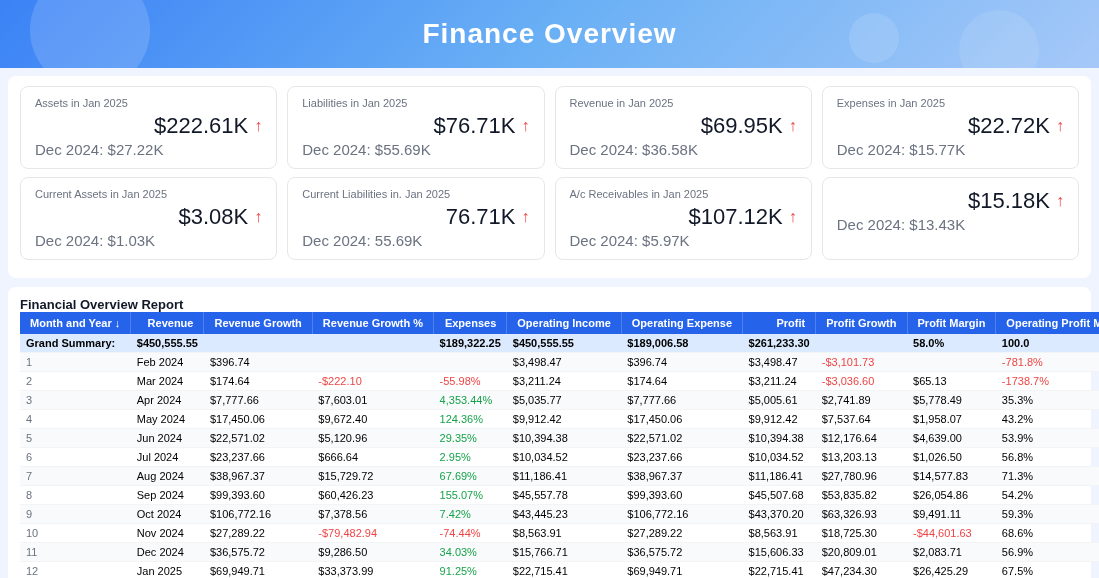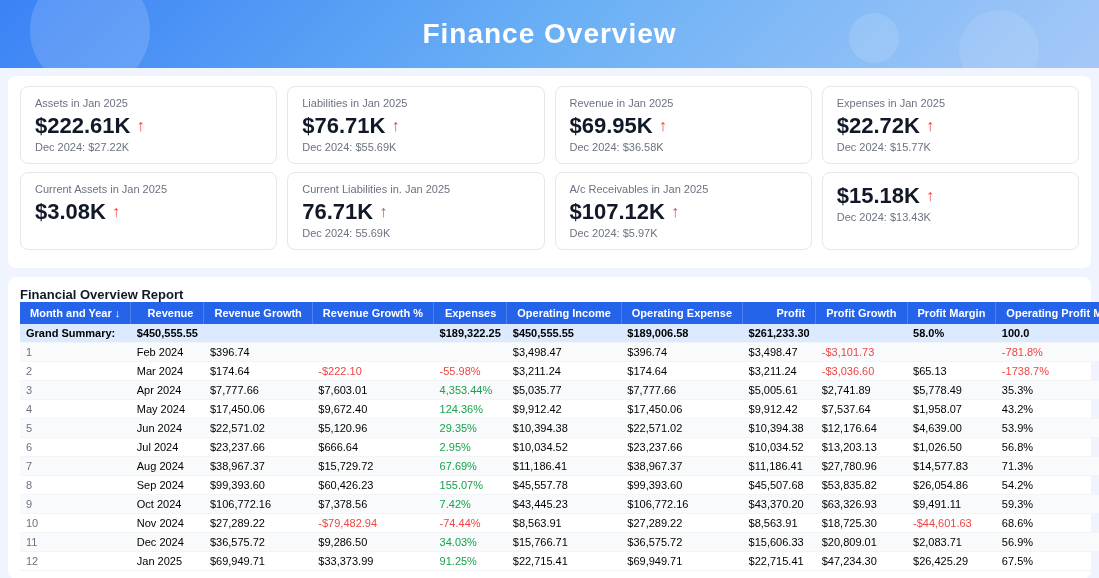--- a/index.html
+++ b/index.html
@@ -53,29 +53,30 @@
       padding: 10px 14px;
       background: white;
     }
     .kpi-label {
       font-size: 11px;
       color: #6b7280;
       margin-bottom: 4px;
     }
     .kpi-value {
       font-size: 22px;
-      font-weight: bold;
+      font-weight: normal;
       color: #111827;
       display: flex;
       align-items: center;
       gap: 6px;
+      justify-content: flex-end;
     }
     .kpi-arrow-up { color: #ef4444; font-size: 16px; }
     .kpi-prev {
-      font-size: 11px;
+      font-size: 15px;
       color: #6b7280;
       margin-top: 2px;
     }
 
     
     .table-section {
       background: white;
       margin: 8px 8px 8px 8px;
       border-radius: 8px;
       padding: 10px 12px 8px 12px;
@@ -164,20 +165,21 @@
     </div>
     </div>
 
   <div class="kpi-row" id="kpi-row2">
       <div class="kpi-card">
       <div class="kpi-label">Current Assets in Jan 2025</div>
       <div class="kpi-value">
         $3.08K
         <span class="kpi-arrow-up">↑</span>
       </div>
+      <div class="kpi-prev">Dec 2024: $1.03K</div>
     </div>
       <div class="kpi-card">
       <div class="kpi-label">Current Liabilities in. Jan 2025</div>
       <div class="kpi-value">
         76.71K
         <span class="kpi-arrow-up">↑</span>
       </div>
       <div class="kpi-prev">Dec 2024: 55.69K</div>
     </div>
       <div class="kpi-card">

